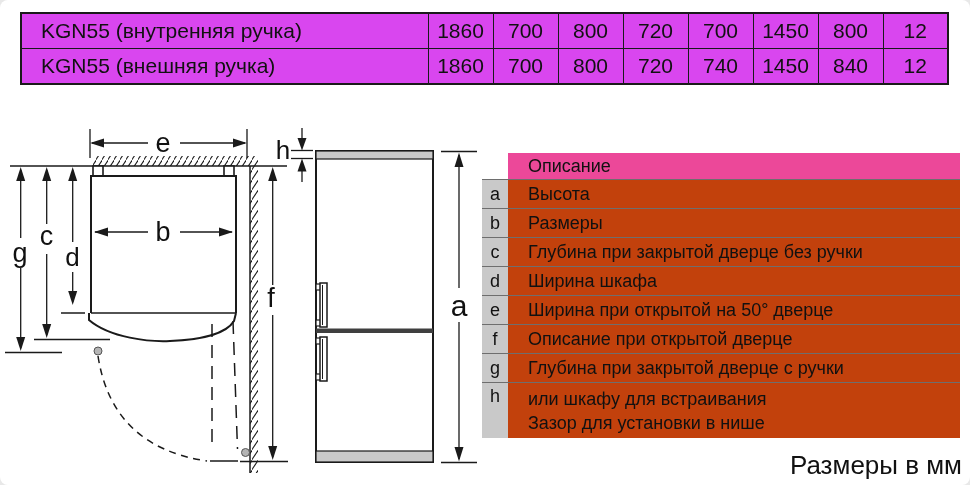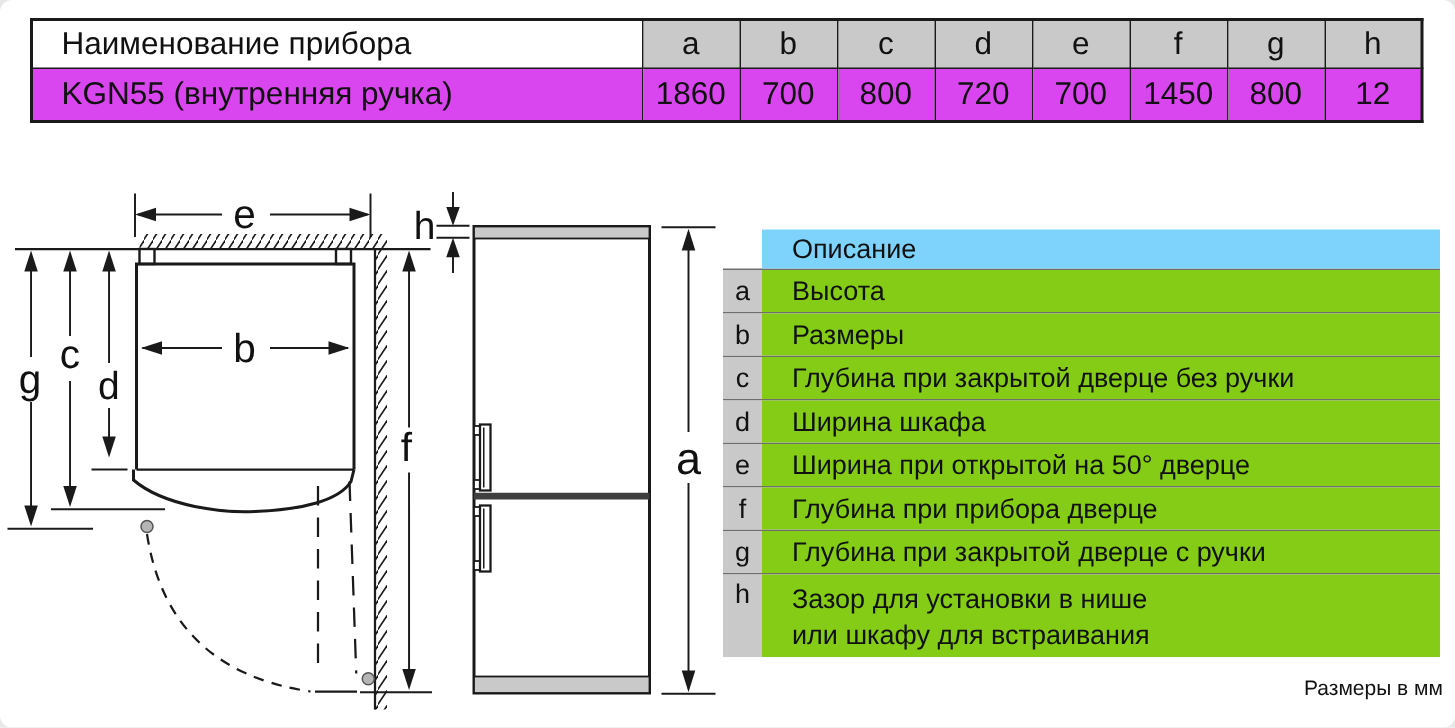--- a/index.html
+++ b/index.html
@@ -23,28 +23,28 @@
   table.spec tr.hdr td.namecell{background:#ffffff;}
   table.spec tr.data td{height:34px;background:#d946ef;}
   table.spec td.namecell{text-align:left;padding-left:19px;}
   
   .legend{position:absolute;left:482px;top:153px;width:478px;z-index:2;font-size:18px;}
   .legend .lrow{display:flex;align-items:stretch;}
   .legend .lrow.hdr{height:26px;}
   .legend .keycell{width:26px;flex:0 0 26px;background:#c9c9c9;
     display:flex;align-items:center;justify-content:center;}
   .legend .lrow.hdr .keycell{background:transparent;}
-  .legend .desccell{flex:1;padding-left:20px;display:flex;align-items:center;background:#84cc16;}
-  .legend .lrow.hdr .desccell{background:#7dd3fc;}
+  .legend .desccell{flex:1;padding-left:20px;display:flex;align-items:center;background:#c2410c;}
+  .legend .lrow.hdr .desccell{background:#ec4899;}
   .legend .lrow.data{height:28px;border-top:1px solid #6e6e6e;}
   .legend .lrow.data.tall{height:55px;}
   .legend .lrow.data.tall .desccell{flex-direction:column;align-items:flex-start;justify-content:center;line-height:24px;}
   .legend .lrow.data.tall .keycell{align-items:flex-start;padding-top:3px;}
   
-  .units{position:absolute;right:8px;top:450px;font-size:14px;z-index:2;}
+  .units{position:absolute;right:8px;top:450px;font-size:26px;z-index:2;}
   
   svg.diagram{position:absolute;left:0;top:0;z-index:1;}
   svg.diagram text{font-family:"Liberation Sans", sans-serif;fill:#111;}
 </style>
 </head>
 <body>
 
 <div class="sheet">
 
   <table class="spec">
@@ -53,42 +53,42 @@
       <col style="width:65px">
         <col style="width:65px">
         <col style="width:65px">
         <col style="width:65px">
       <col style="width:65px">
         <col style="width:65px">
         <col style="width:65px">
         <col style="width:65px">
     </colgroup>
     <tbody>
-        <tr class="hdr">
-      <td class="namecell">Наименование прибора</td>
-      <td>a</td>
-      <td>b</td>
-      <td>c</td>
-      <td>d</td>
-      <td>e</td>
-      <td>f</td>
-      <td>g</td>
-      <td>h</td>
-    </tr>
     <tr class="data">
       <td class="namecell">KGN55 (внутренняя ручка)</td>
       <td>1860</td>
       <td>700</td>
       <td>800</td>
       <td>720</td>
       <td>700</td>
       <td>1450</td>
       <td>800</td>
       <td>12</td>
     </tr>
+    <tr class="data">
+      <td class="namecell">KGN55 (внешняя ручка)</td>
+      <td>1860</td>
+      <td>700</td>
+      <td>800</td>
+      <td>720</td>
+      <td>740</td>
+      <td>1450</td>
+      <td>840</td>
+      <td>12</td>
+    </tr>
   </tbody>
     </table>
 
   <svg class="diagram" width="500" height="485" viewBox="0 0 500 485">
     <defs>
       <pattern id="hatch" patternUnits="userSpaceOnUse" width="6" height="10">
         <line x1="-1" y1="11" x2="7" y2="-1" stroke="#1a1a1a" stroke-width="1.1"></line>
       </pattern>
     </defs>
 
@@ -231,30 +231,30 @@
     <div class="lrow data">
       <div class="keycell">d</div>
       <div class="desccell">Ширина шкафа</div>
     </div>
     <div class="lrow data">
       <div class="keycell">e</div>
       <div class="desccell">Ширина при открытой на 50° дверце</div>
     </div>
     <div class="lrow data">
       <div class="keycell">f</div>
-      <div class="desccell">Глубина при прибора дверце</div>
+      <div class="desccell">Описание при открытой дверце</div>
     </div>
     <div class="lrow data">
       <div class="keycell">g</div>
       <div class="desccell">Глубина при закрытой дверце с ручки</div>
     </div>
     <div class="lrow data tall">
       <div class="keycell">h</div>
       <div class="desccell">
+        <div>или шкафу для встраивания</div>
         <div>Зазор для установки в нише</div>
-        <div>или шкафу для встраивания</div>
       </div>
     </div>
   </div>
 
   <div class="units">Размеры в мм</div>
 
 </div>
 
 </body></html>

